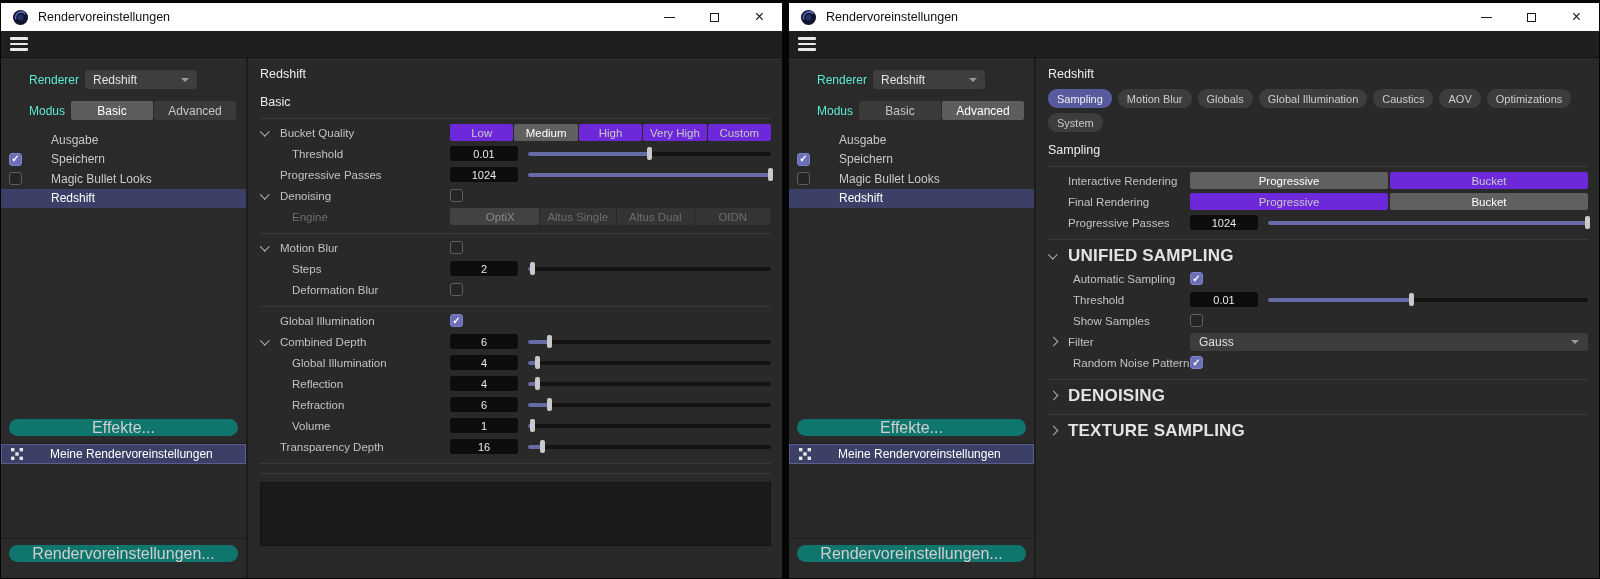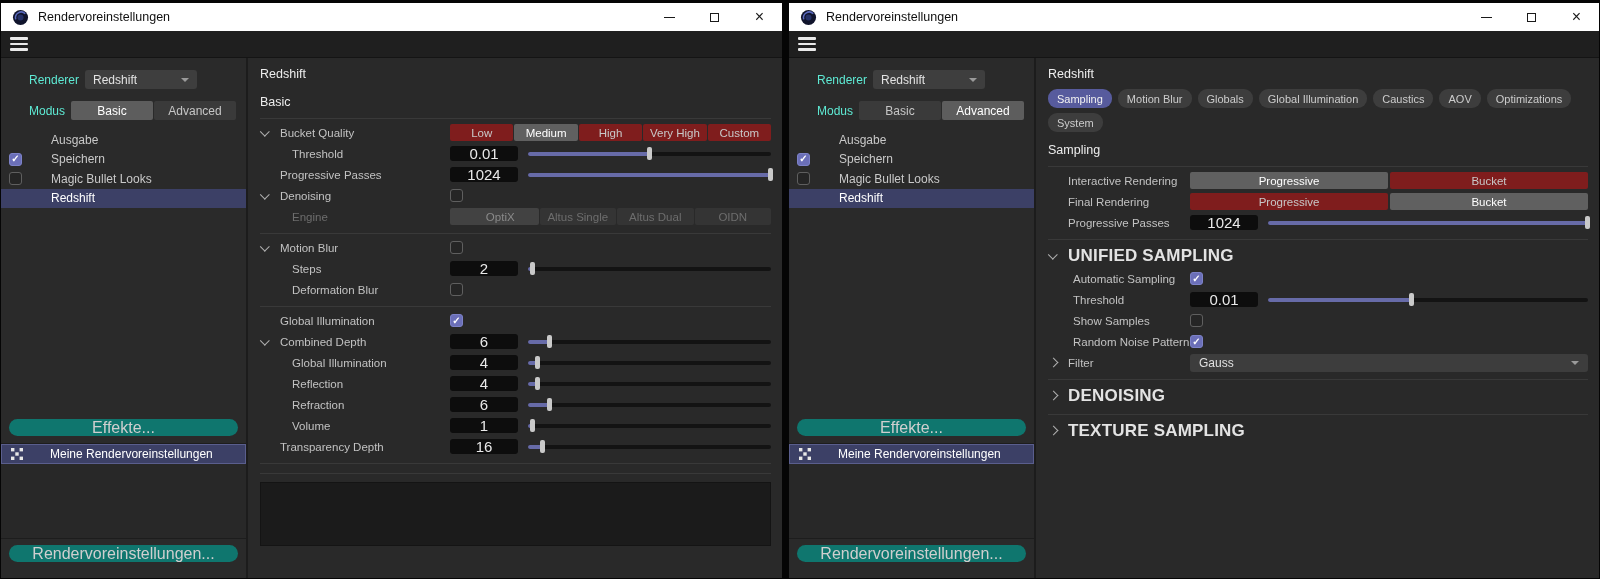--- a/index.html
+++ b/index.html
@@ -77,28 +77,28 @@
   .chev { width:6px; height:6px; border-left:1.6px solid #b0b0b0; border-bottom:1.6px solid #b0b0b0; display:block; }
   .chev.down  { transform:rotate(-45deg) translateY(-1px); }
   .chev.right { transform:rotate(-135deg); }
   .plabel { width:170px; min-width:170px; box-sizing:border-box; font-size:11.5px; color:#c2c2c2; white-space:nowrap; }
   .plabel.ind { padding-left:12px; }
   .plabel.auto { width:auto; min-width:170px; padding-right:8px; }
   .plabel.dis { color:#6d6d6d; }
   .pctrl { flex:1; display:flex; align-items:center; min-width:0; }
 
   .btn-group { display:flex; flex:1; gap:1px; height:17px; }
-  .gbtn { flex:1; background:#7f1d1d; color:#c8c8c8; font-size:11.5px; display:flex; align-items:center;
+  .gbtn { flex:1; background:#6d28d9; color:#c8c8c8; font-size:11.5px; display:flex; align-items:center;
           justify-content:center; border-radius:2px; white-space:nowrap; }
   .gbtn.on { background:#606060; color:#fff; }
   .btn-group.disabled .gbtn { background:#343434; color:#6d6d6d; }
   .btn-group.disabled .gbtn.on { background:#424242; color:#8a8a8a;padding-left:12px; }
 
   .vfield { width:68px; min-width:68px; height:15px; background:#0d0d0d; border-radius:3px; color:#e9e9e9;
-            font-size:15px; display:flex; align-items:center; justify-content:center; }
+            font-size:11px; display:flex; align-items:center; justify-content:center; }
   .slider { flex:1; margin-left:10px; height:13px; display:flex; align-items:center; min-width:0; }
   .track { width:100%; height:4px; background:#131313; border-radius:2px; position:relative; }
   .fill { height:100%; background:#676ba8; border-radius:2px; position:relative; }
   .thumb { position:absolute; right:-2px; top:-4.5px; width:5px; height:13px; background:#c9c9c9;
            border-radius:2px; }
   .darkbox { height:62px; min-height:62px; background:#1b1b1b; border:1px solid #141414; margin-top:5px; }
 
   
   .tabs-wrap { display:flex; flex-direction:column; gap:5px; margin-top:5px; }
   .tabs { display:flex; gap:6px; }
@@ -596,40 +596,40 @@
 
         <div class="prow">
           <span class="chev-slot"></span>
           <span class="plabel2 ind">Show Samples</span>
           <div class="pctrl">
               <span class="checkbox"></span>
             </div>
         </div>
 
         <div class="prow">
-          <span class="chev-slot"></span>
-          <span class="plabel2 ind">Random Noise Pattern</span>
-          <div class="pctrl">
-              <span class="checkbox on"></span>
-            </div>
-        </div>
-
-        <div class="prow">
           <span class="chev-slot">
               <span class="chev right"></span>
             </span>
           <span class="plabel2">Filter</span>
           <div class="pctrl">
             <div class="wide-dd">
               <span class="val">Gauss</span>
               <span class="dd-arrow"></span>
             </div>
           </div>
         </div>
 
+        <div class="prow">
+          <span class="chev-slot"></span>
+          <span class="plabel2 ind">Random Noise Pattern</span>
+          <div class="pctrl">
+              <span class="checkbox on"></span>
+            </div>
+        </div>
+
         <hr class="sep">
 
         <div class="group-row">
           <span class="chev-slot">
               <span class="chev right"></span>
             </span>
           <span class="group-lbl">DENOISING</span>
         </div>
 
         <hr class="sep">

